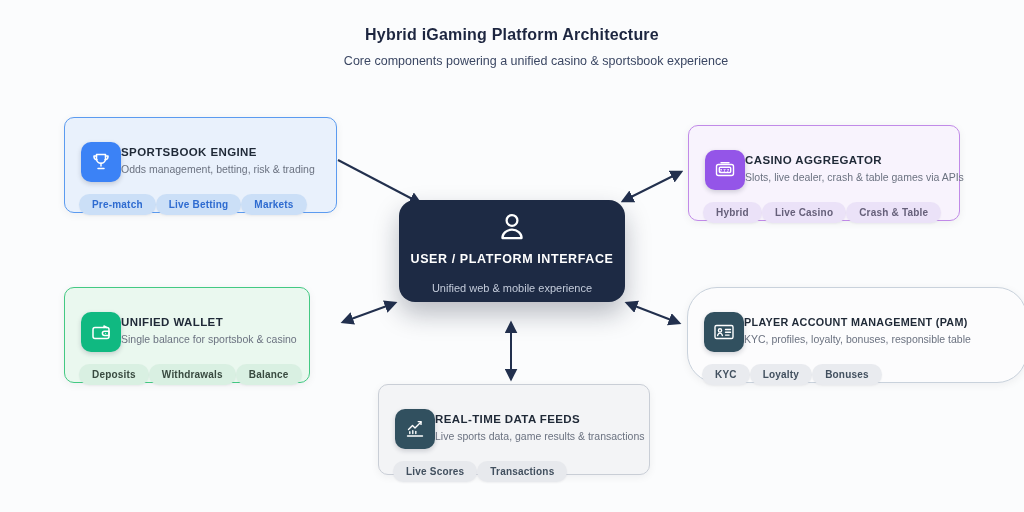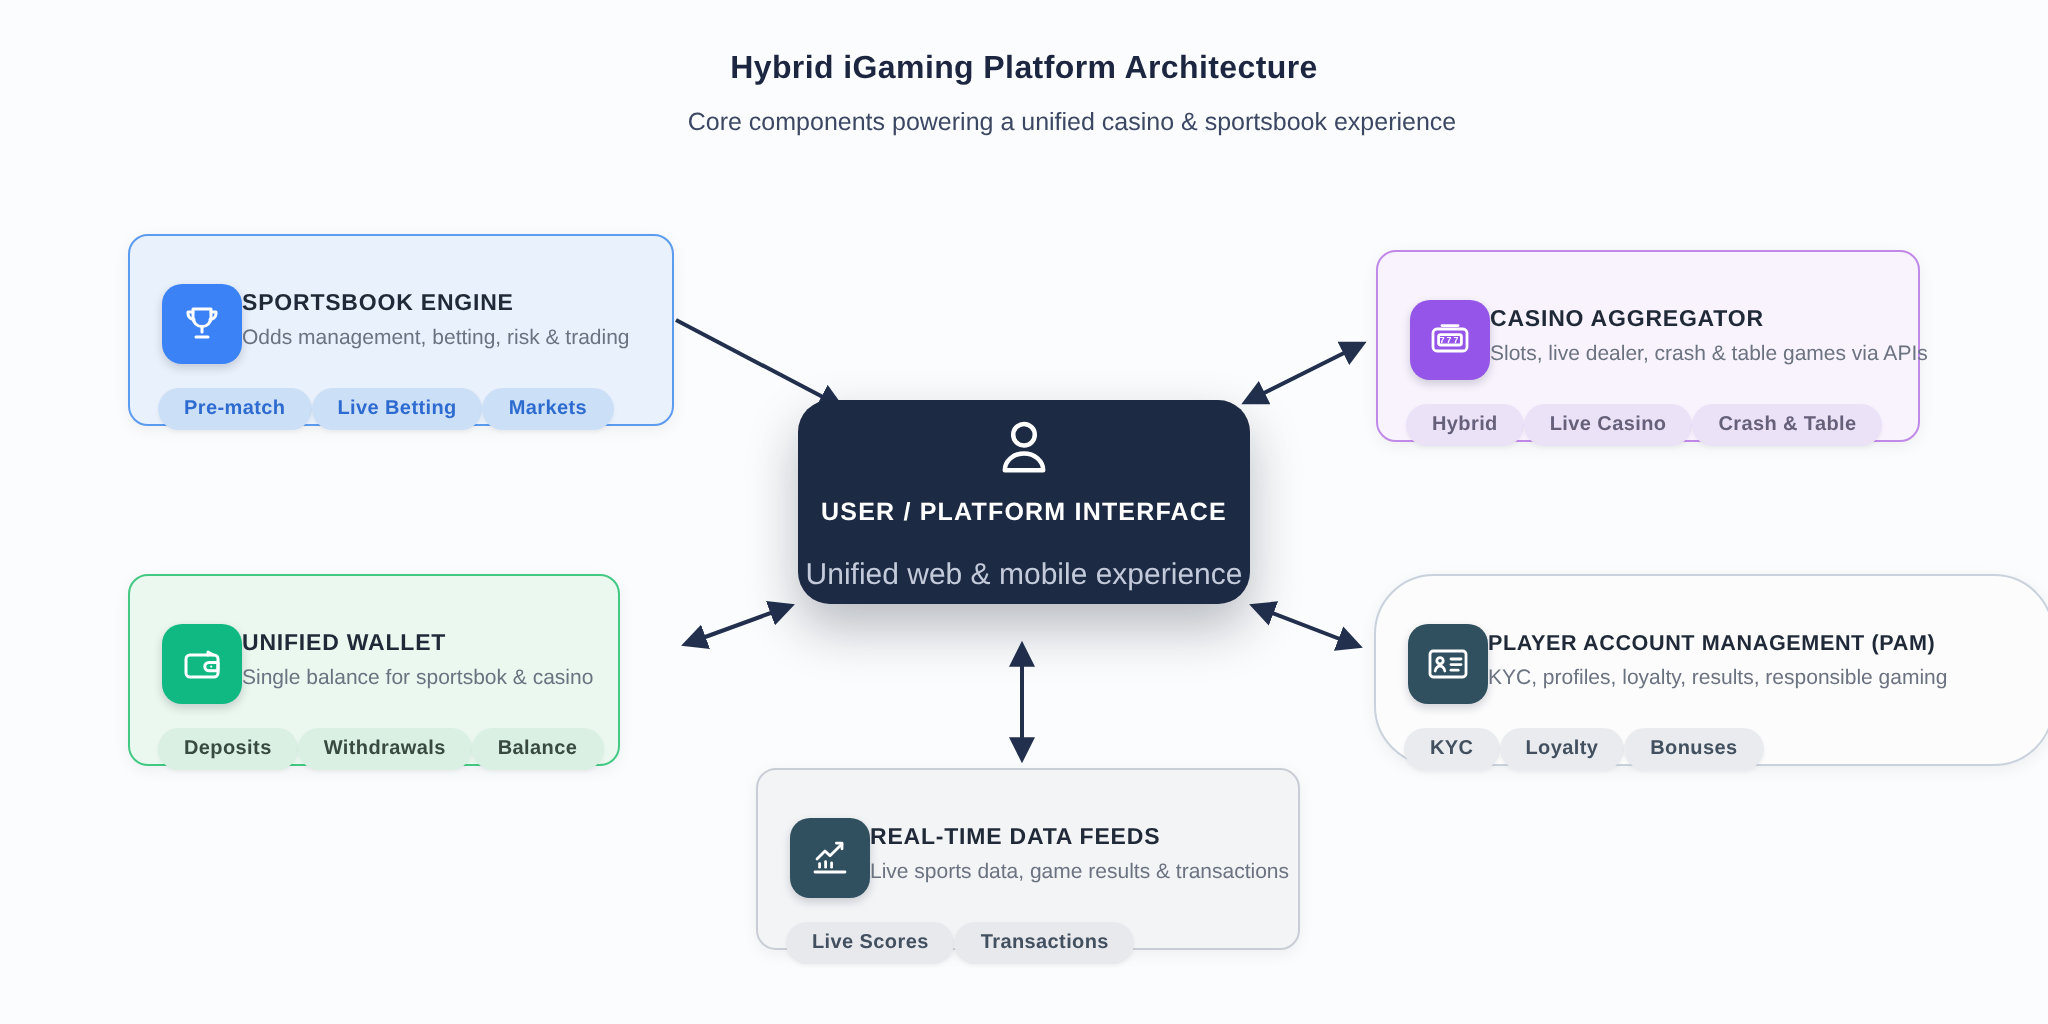--- a/index.html
+++ b/index.html
@@ -76,21 +76,21 @@
   
   .center-node{
     position:absolute;left:399px;top:200px;width:226px;height:102px;
     background:#1d2a44;border-radius:16px;
     box-shadow:0 12px 26px rgba(15,23,42,.28);
     display:flex;flex-direction:column;align-items:center;justify-content:center;
     text-align:right;box-sizing:border-box;
   }
   .center-node svg{width:36px;height:36px;margin-bottom:7px;}
   .center-title{font-size:12.5px;font-weight:bold;color:#ffffff;letter-spacing:.6px;white-space:nowrap;}
-  .center-sub{font-size:15px;color:#c3cbda;margin-top:16px;}
+  .center-sub{font-size:11px;color:#c3cbda;margin-top:16px;}
 </style>
 </head>
 <body>
 
 <div class="canvas">
 
   <div class="hdr">
     <div class="hdr-title">Hybrid iGaming Platform Architecture</div>
     <div class="hdr-sub">Core components powering a unified casino &amp; sportsbook experience</div>
   </div>
@@ -185,21 +185,21 @@
           <rect x="3" y="5.5" width="18" height="13" rx="1.6"></rect>
           <circle cx="8" cy="10.4" r="1.6"></circle>
           <path d="M5.6 15.5c.4-1.6 1.3-2.4 2.4-2.4s2 .8 2.4 2.4"></path>
           <path d="M13.5 9.5h5"></path>
           <path d="M13.5 12.3h5"></path>
           <path d="M13.5 15.1h3.6"></path>
         </svg>
       </div>
       <div>
         <div class="card-title">PLAYER ACCOUNT MANAGEMENT (PAM)</div>
-        <div class="card-desc">KYC, profiles, loyalty, results, responsible gaming</div>
+        <div class="card-desc">KYC, profiles, loyalty, bonuses, responsible table</div>
       </div>
     </div>
     <div class="tags">
       <span class="tag">KYC</span>
       <span class="tag">Loyalty</span>
       <span class="tag">Bonuses</span>
     </div>
   </div>
 
   <div class="card c-gray pos-feeds">

